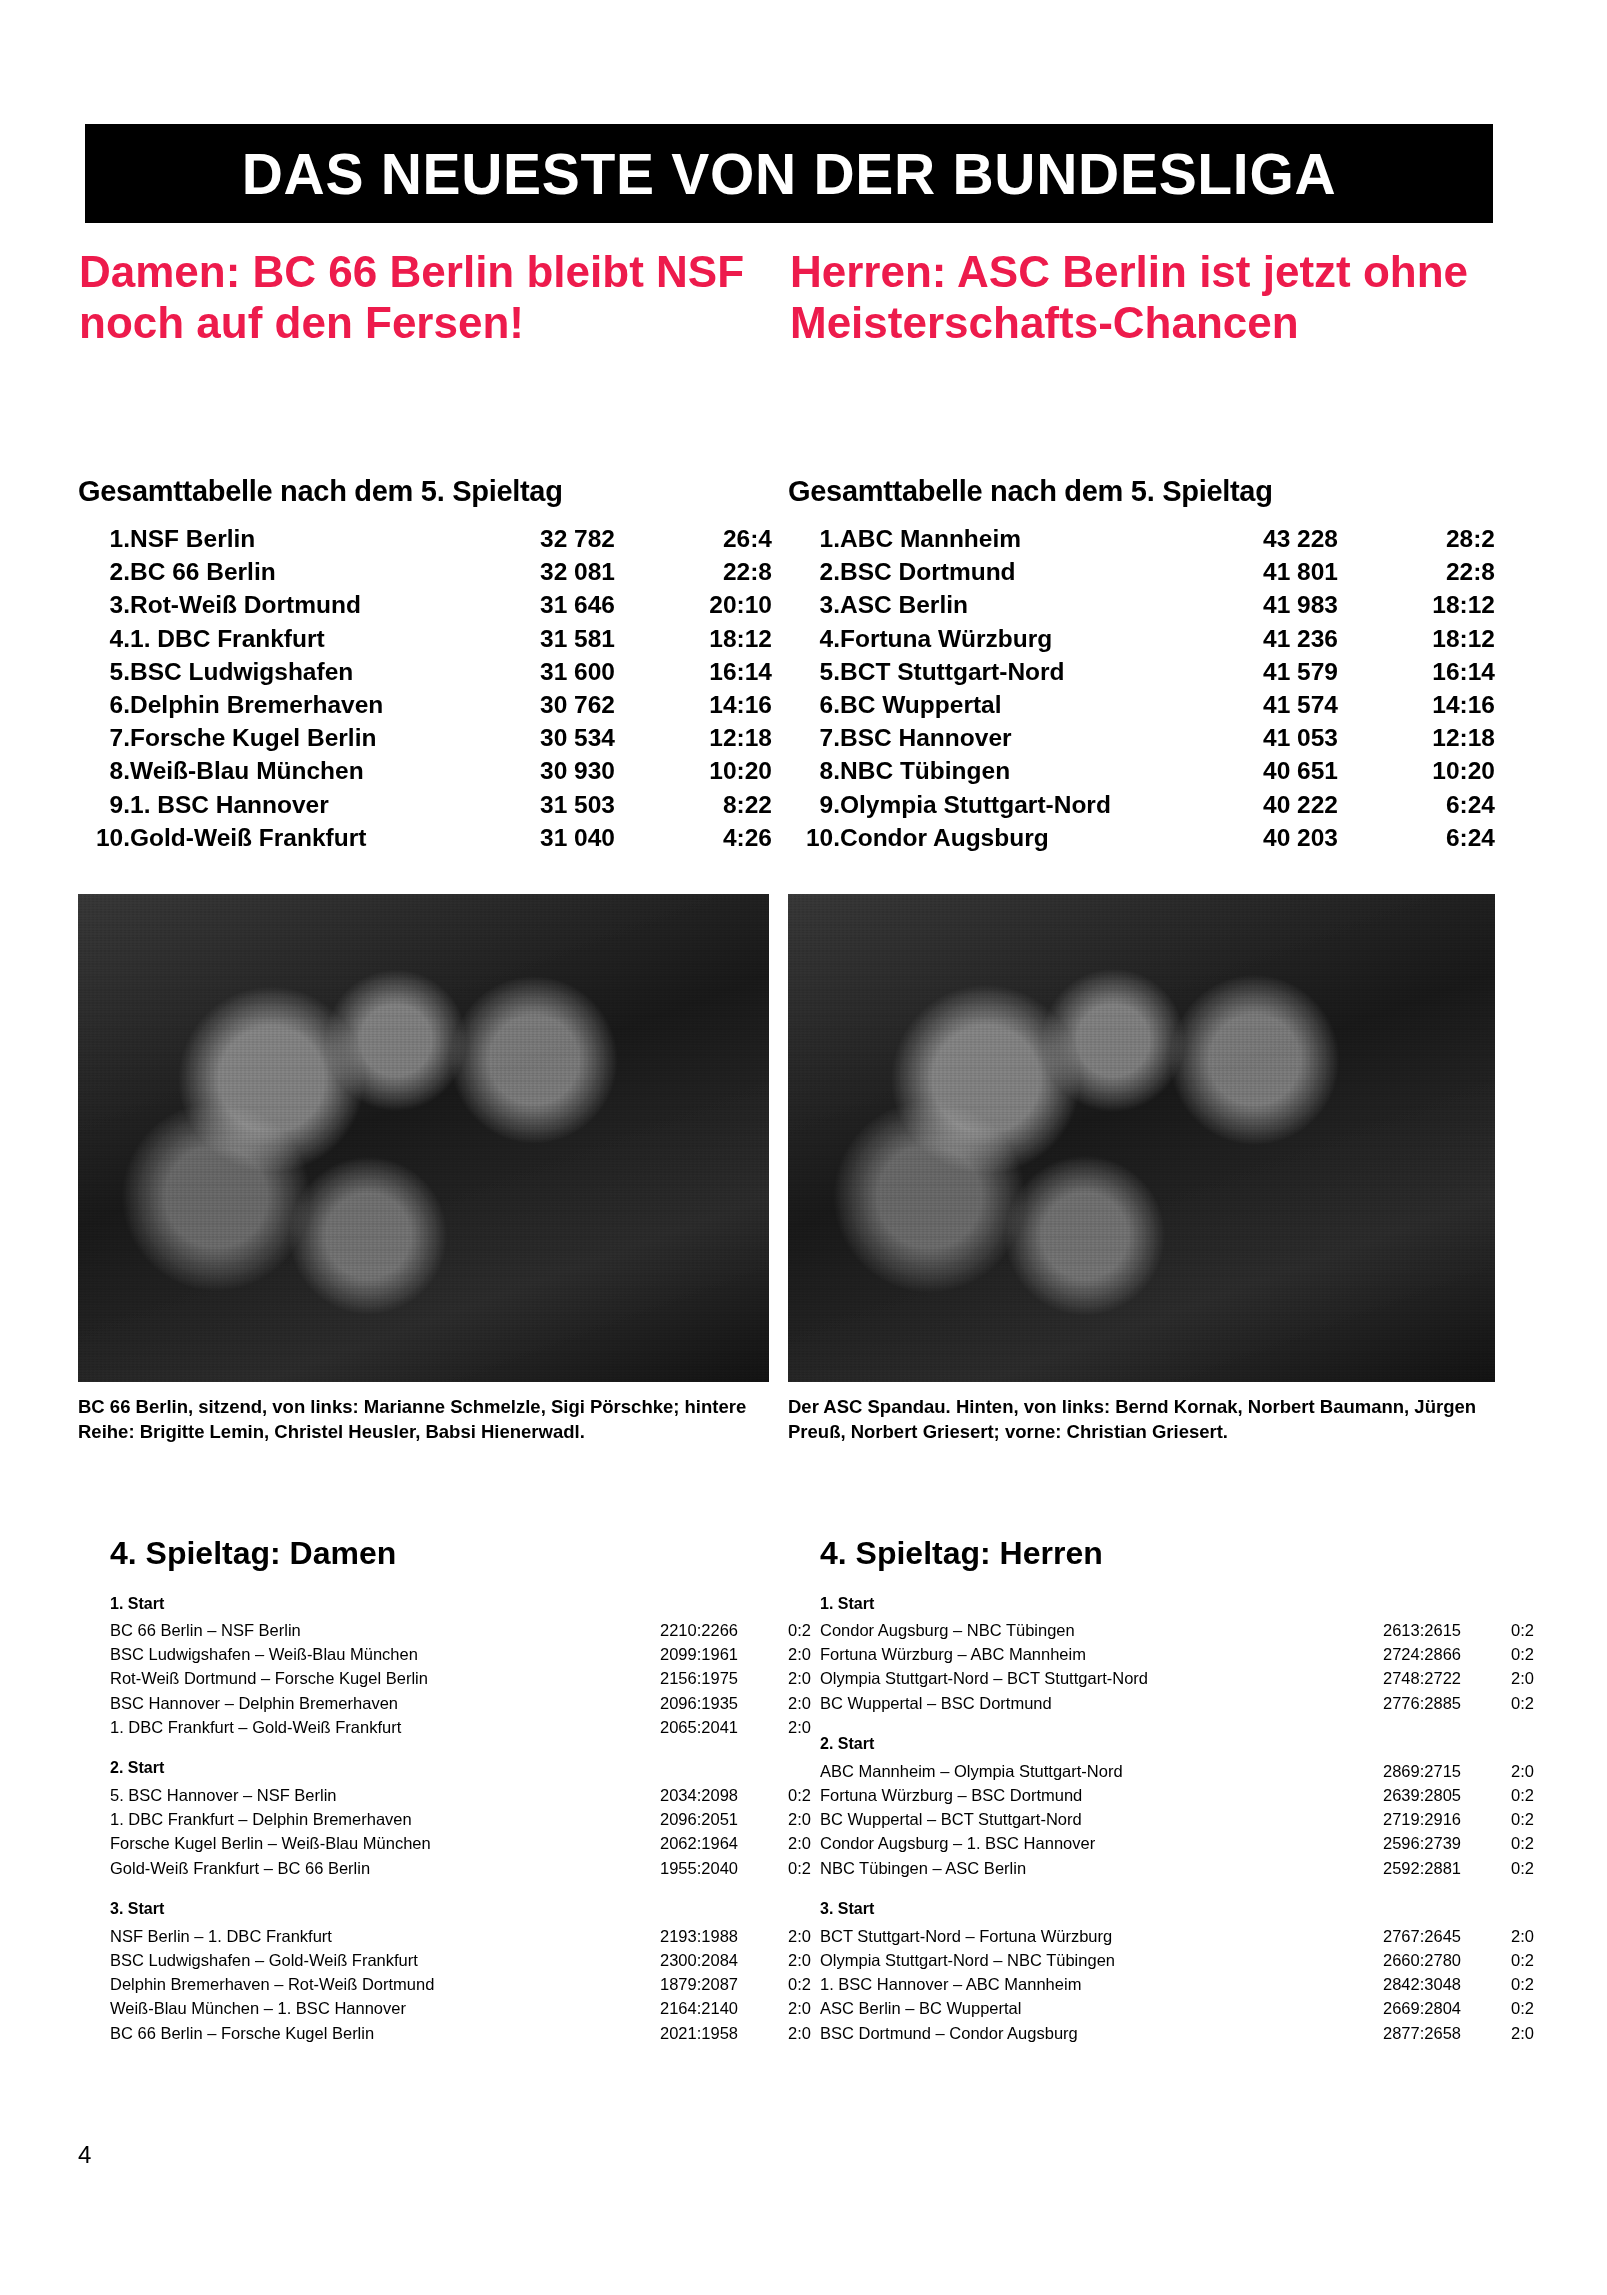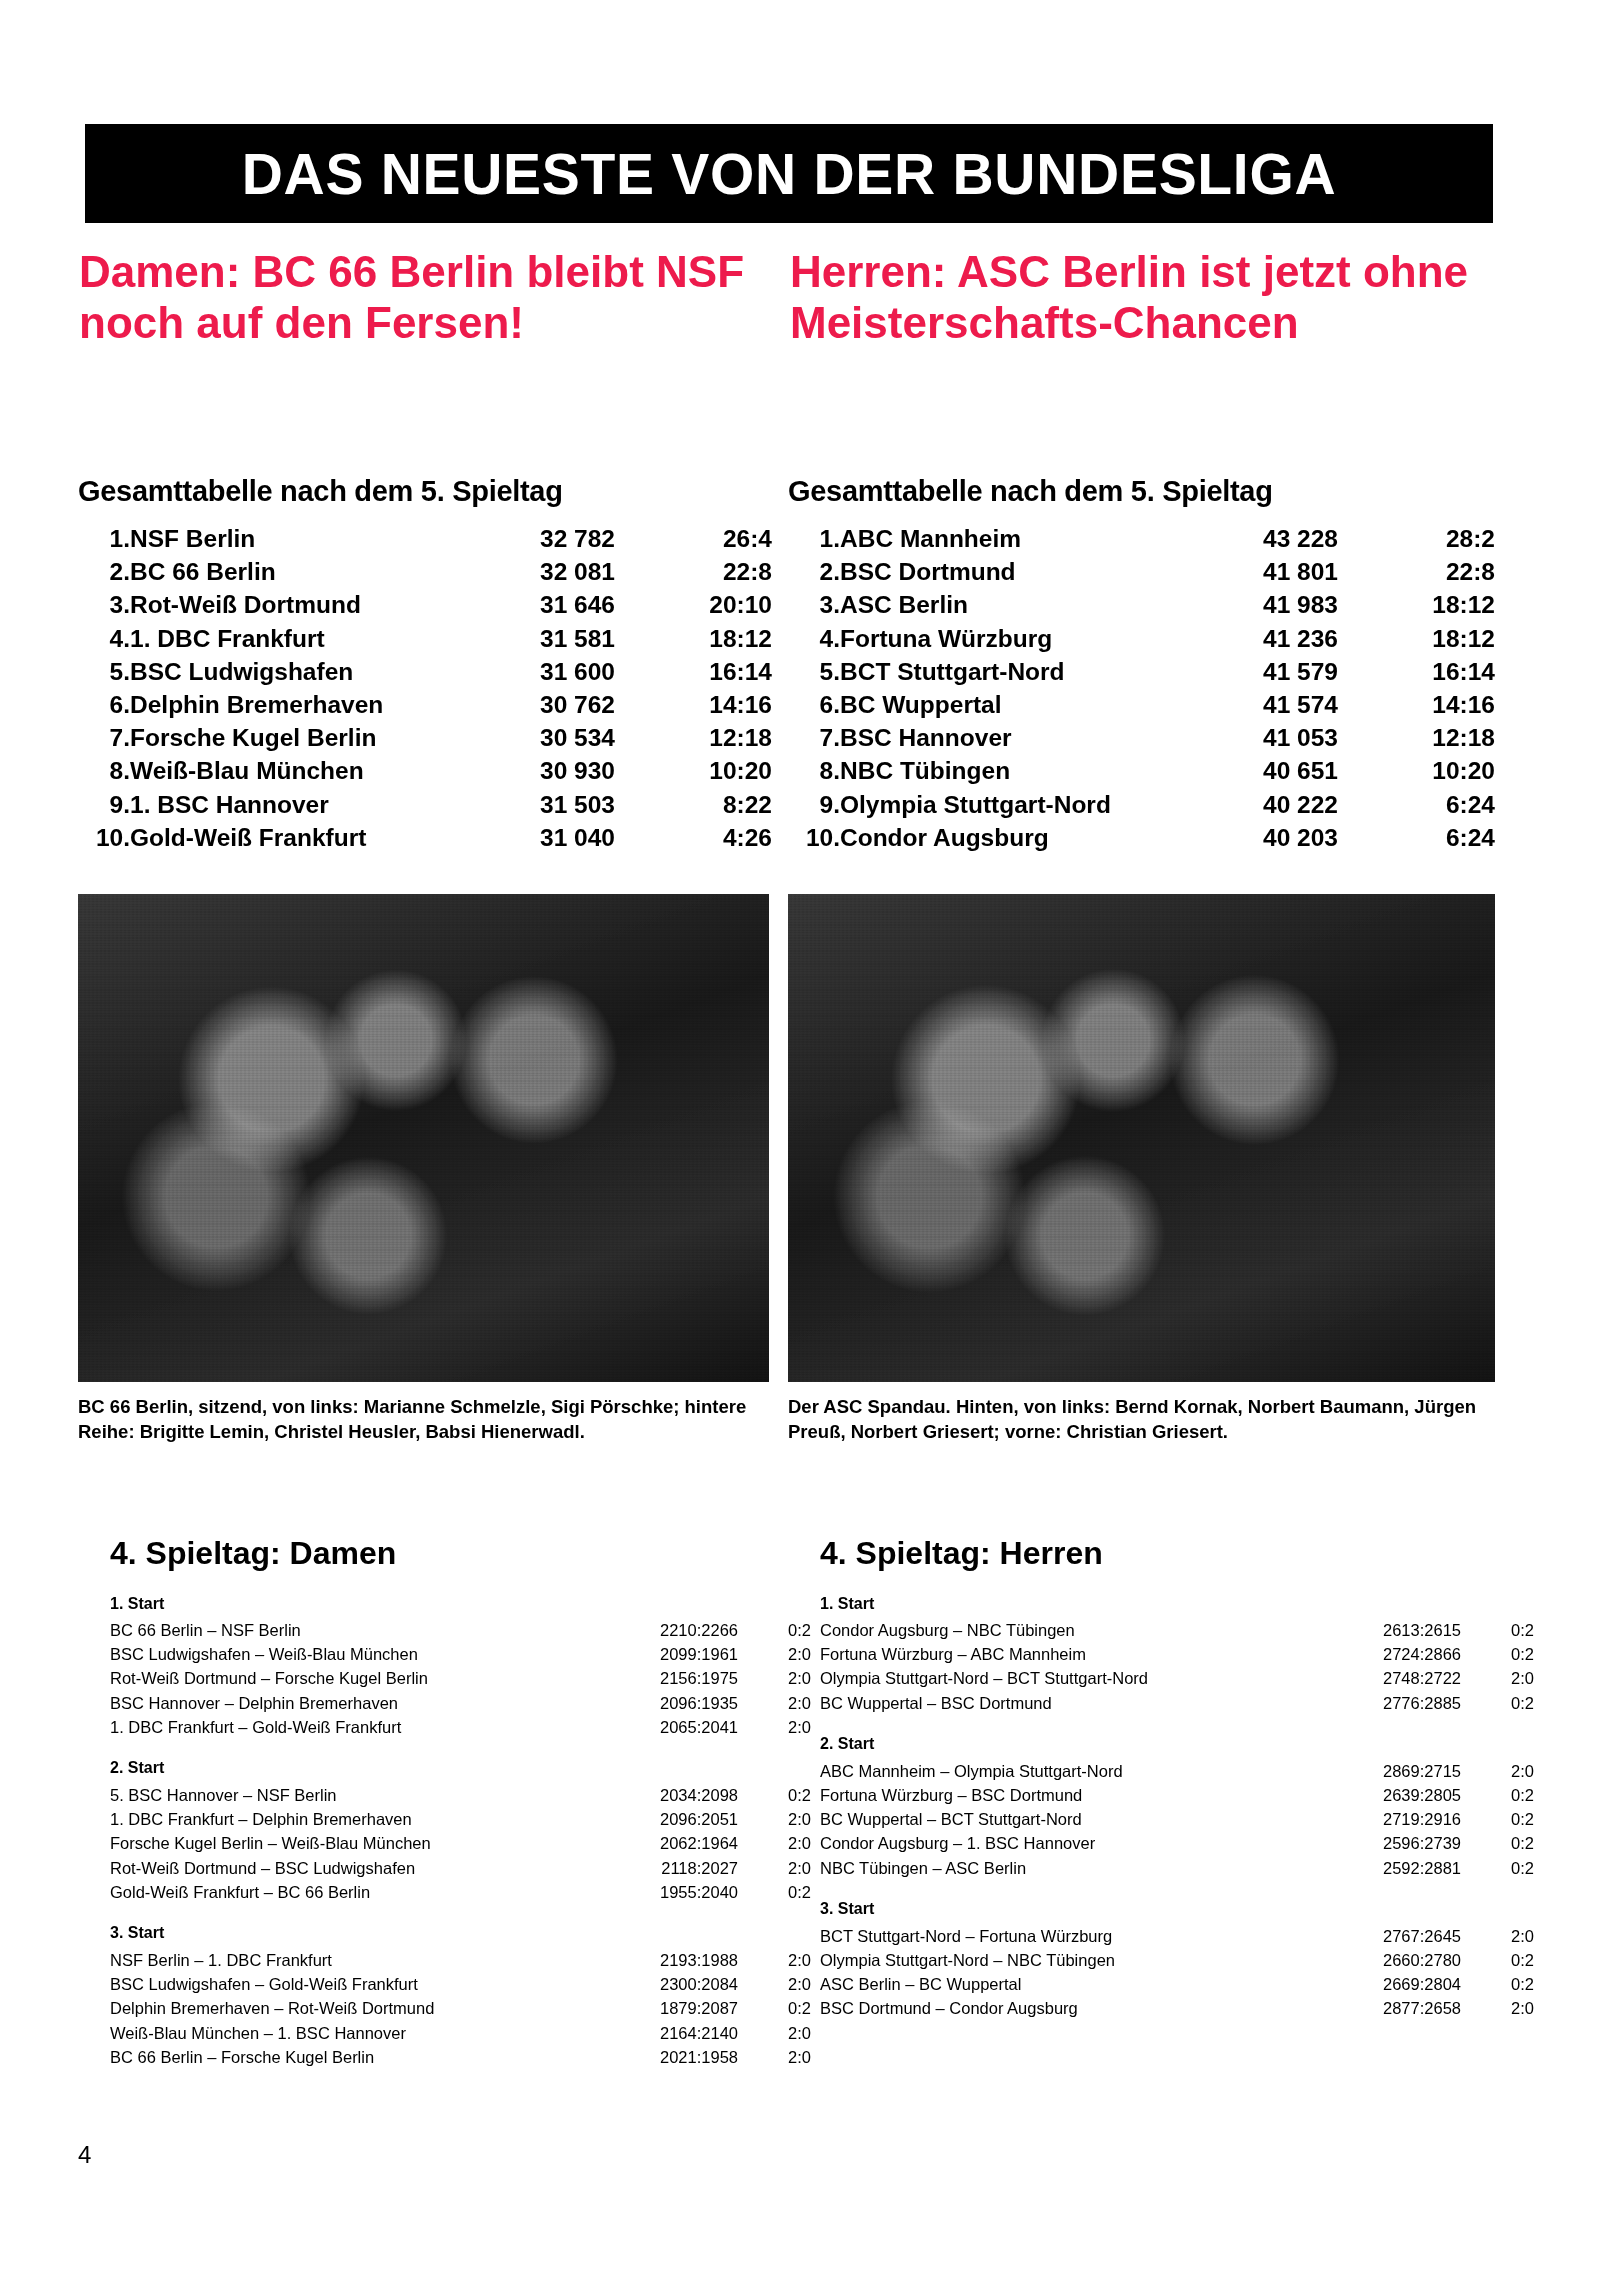--- a/index.html
+++ b/index.html
@@ -350,25 +350,20 @@
               <td class="pair">1. DBC Frankfurt – Delphin Bremerhaven</td>
               <td class="score">2096:2051</td>
               <td class="res">2:0</td>
             </tr>
             <tr>
               <td class="pair">Forsche Kugel Berlin – Weiß-Blau München</td>
               <td class="score">2062:1964</td>
               <td class="res">2:0</td>
             </tr>
             <tr>
-              <td class="pair">Rot-Weiß Dortmund – BSC Ludwigshafen</td>
-              <td class="score">2118:2027</td>
-              <td class="res">2:0</td>
-            </tr>
-            <tr>
               <td class="pair">Gold-Weiß Frankfurt – BC 66 Berlin</td>
               <td class="score">1955:2040</td>
               <td class="res">0:2</td>
             </tr>
           </tbody>
         </table>
         <div class="start-label">3. Start</div>
         <table class="matches">
           <tbody>
             <tr>
@@ -466,20 +461,25 @@
               <td class="pair">BCT Stuttgart-Nord – Fortuna Würzburg</td>
               <td class="score">2767:2645</td>
               <td class="res">2:0</td>
             </tr>
             <tr>
               <td class="pair">Olympia Stuttgart-Nord – NBC Tübingen</td>
               <td class="score">2660:2780</td>
               <td class="res">0:2</td>
             </tr>
             <tr>
+              <td class="pair">1. BSC Hannover – ABC Mannheim</td>
+              <td class="score">2842:3048</td>
+              <td class="res">0:2</td>
+            </tr>
+            <tr>
               <td class="pair">ASC Berlin – BC Wuppertal</td>
               <td class="score">2669:2804</td>
               <td class="res">0:2</td>
             </tr>
             <tr>
               <td class="pair">BSC Dortmund – Condor Augsburg</td>
               <td class="score">2877:2658</td>
               <td class="res">2:0</td>
             </tr>
           </tbody>

